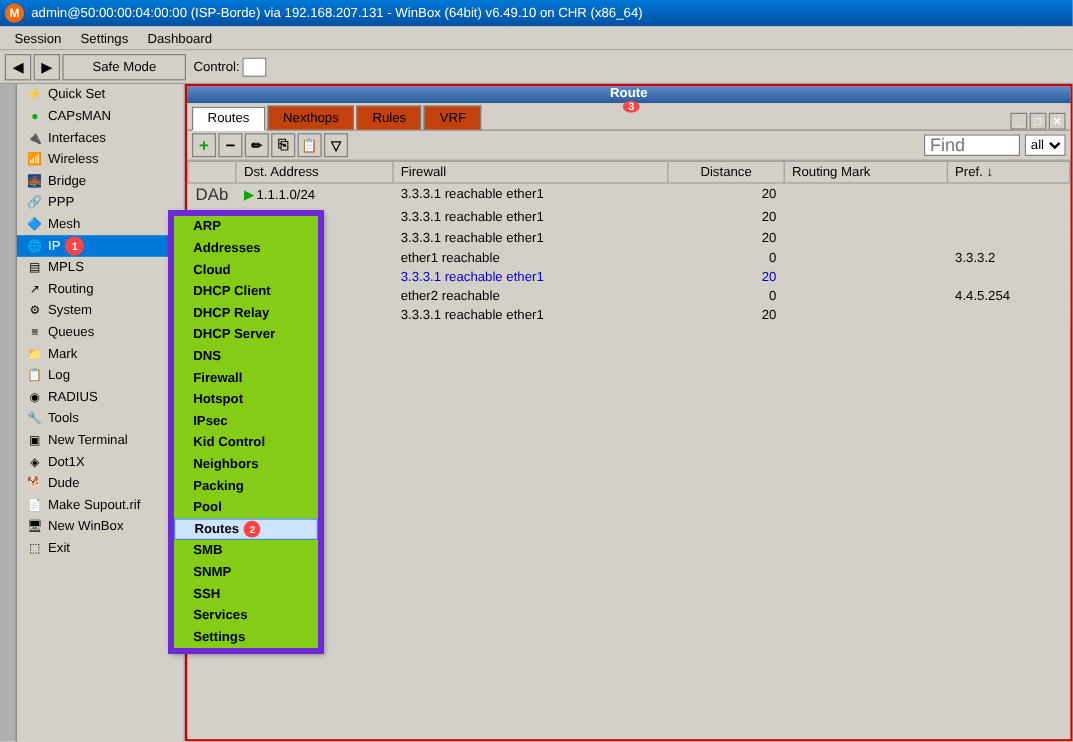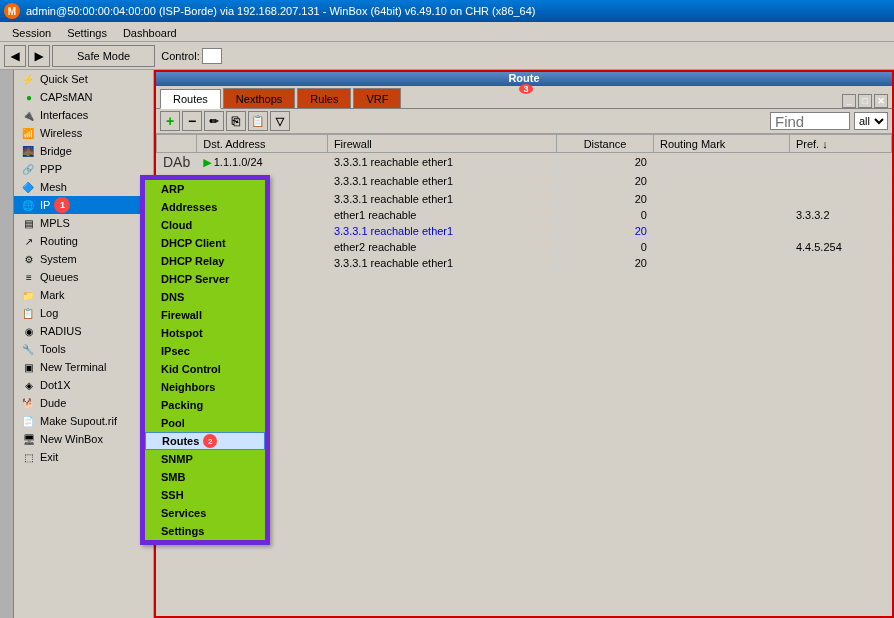--- a/index.html
+++ b/index.html
@@ -439,22 +439,22 @@
     <div class="dropdown-item">Hotspot</div>
     <div class="dropdown-item">IPsec</div>
     <div class="dropdown-item">Kid Control</div>
     <div class="dropdown-item">Neighbors</div>
     <div class="dropdown-item">Packing</div>
     <div class="dropdown-item">Pool</div>
     <div class="dropdown-item highlighted" style="background:#cce4ff;border:1px solid #4488cc;display:flex;align-items:center;">
       <span>Routes</span>
       <span class="dropdown-badge" style="background:#ff4444;color:white;border-radius:50%;width:14px;height:14px;font-size:8px;display:flex;align-items:center;justify-content:center;margin-left:4px;">2</span>
     </div>
+    <div class="dropdown-item">SMB</div>
     <div class="dropdown-item">SNMP</div>
-    <div class="dropdown-item">SMB</div>
     <div class="dropdown-item">SSH</div>
     <div class="dropdown-item">Services</div>
     <div class="dropdown-item">Settings</div>
   </div>
 
   <div class="content-area">
     <div class="route-window">
 
       <div class="route-title-bar">
         <span>Route</span>

